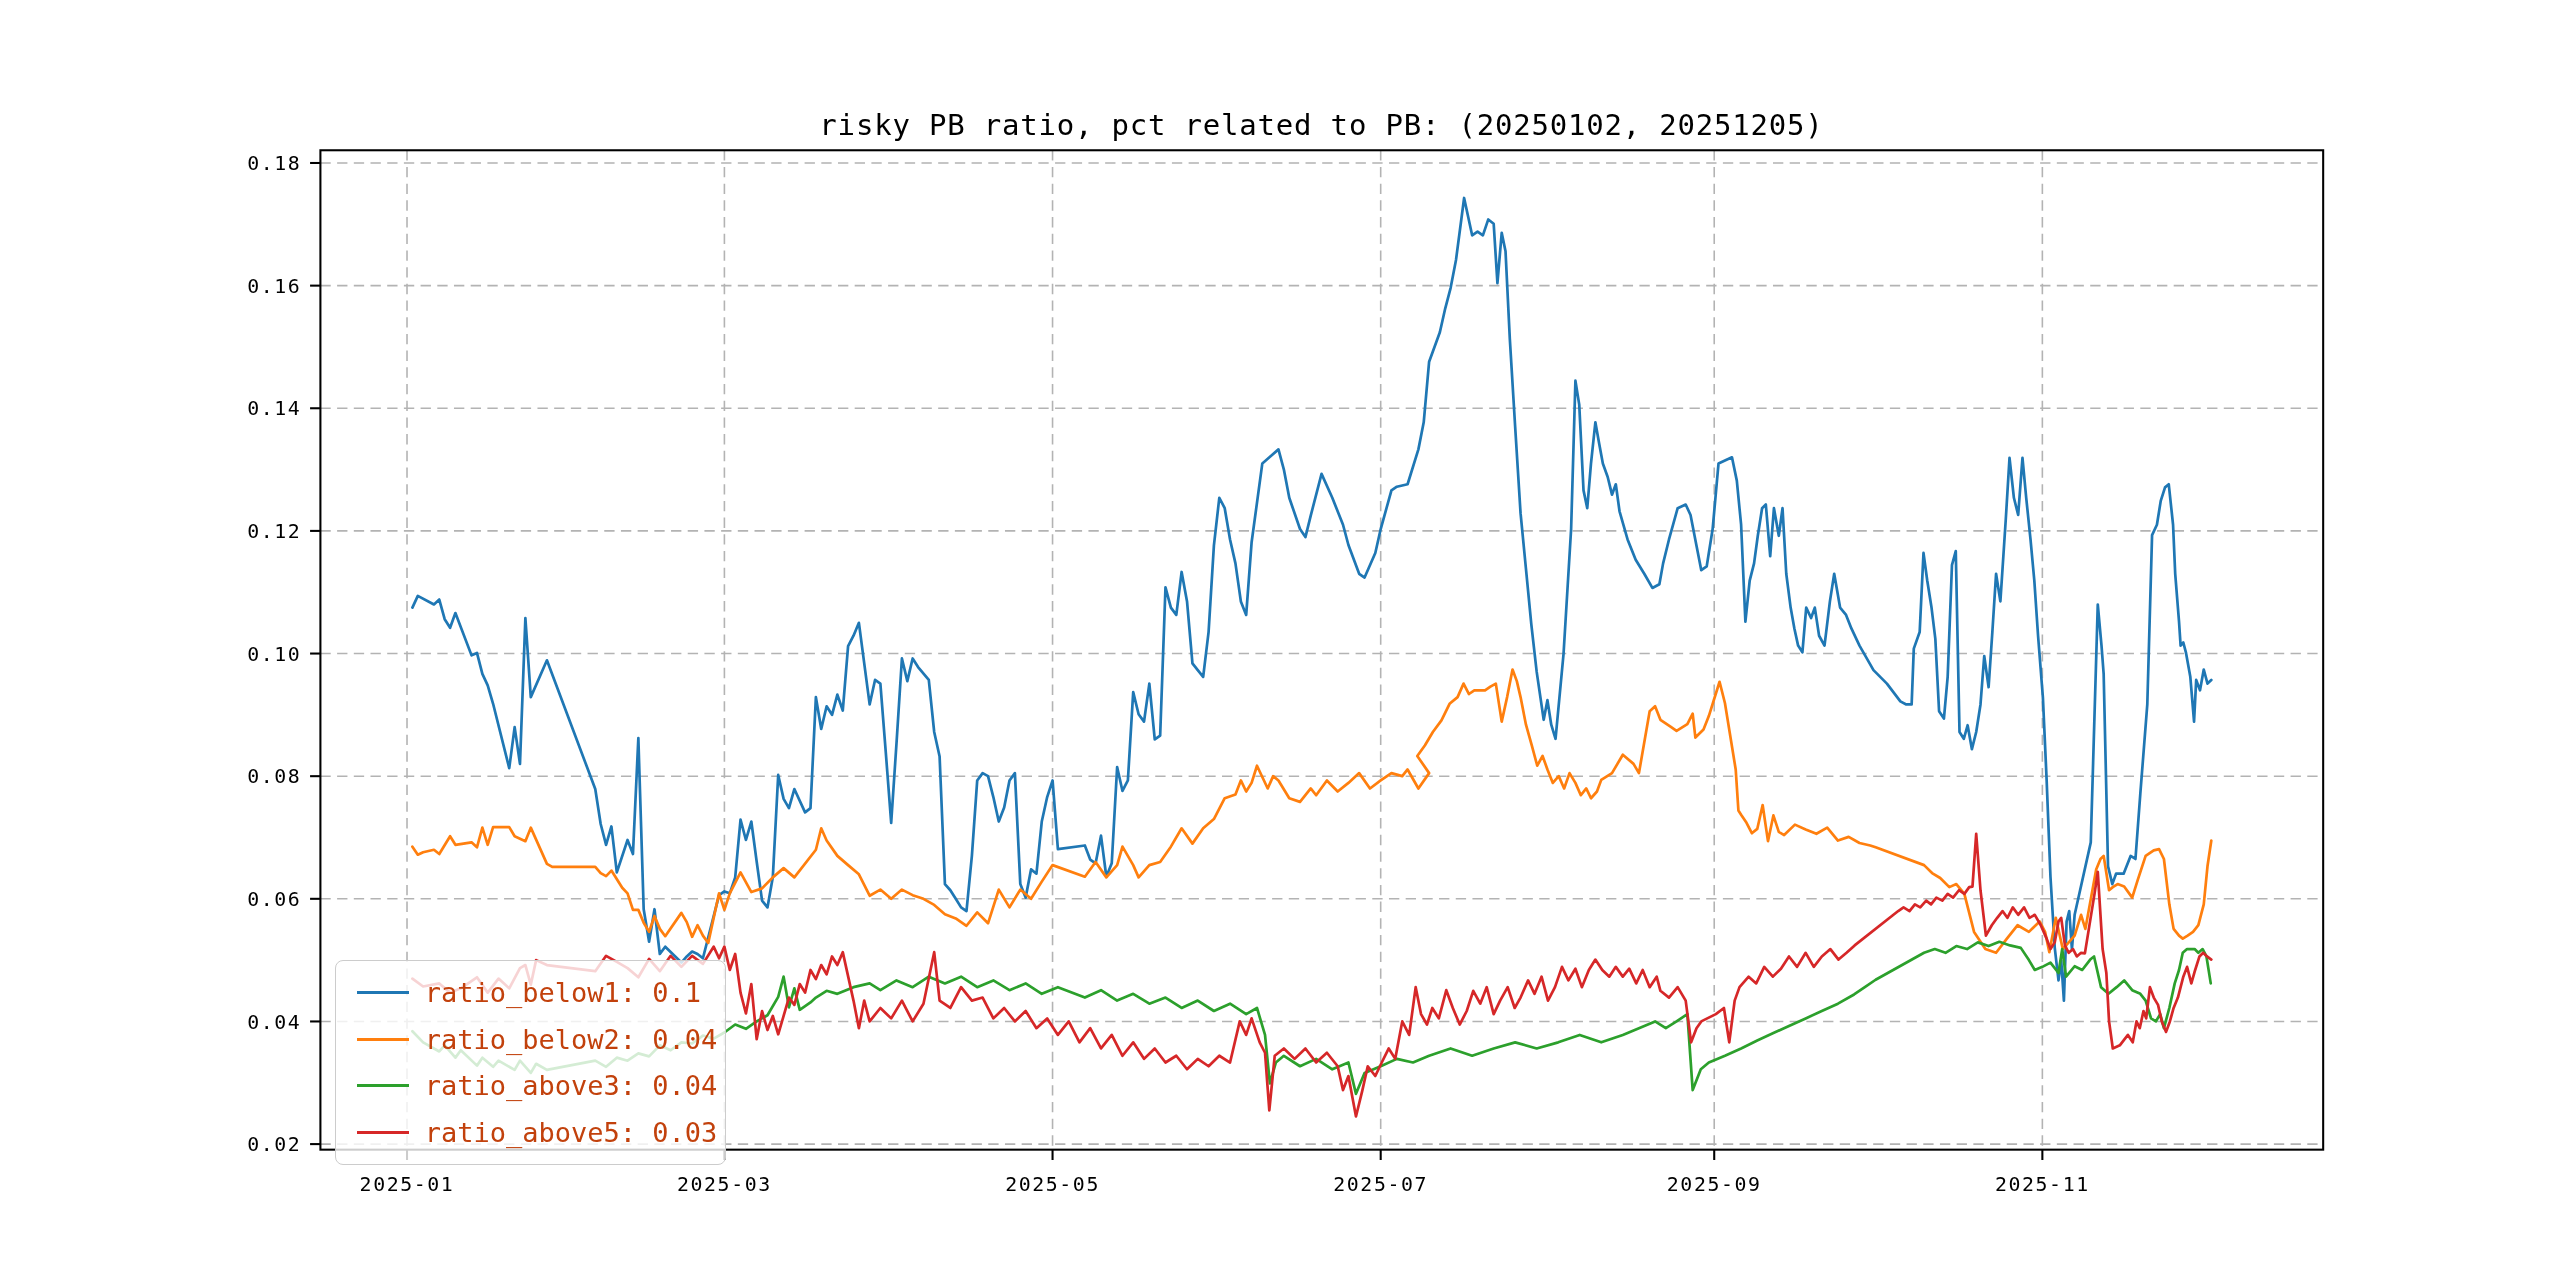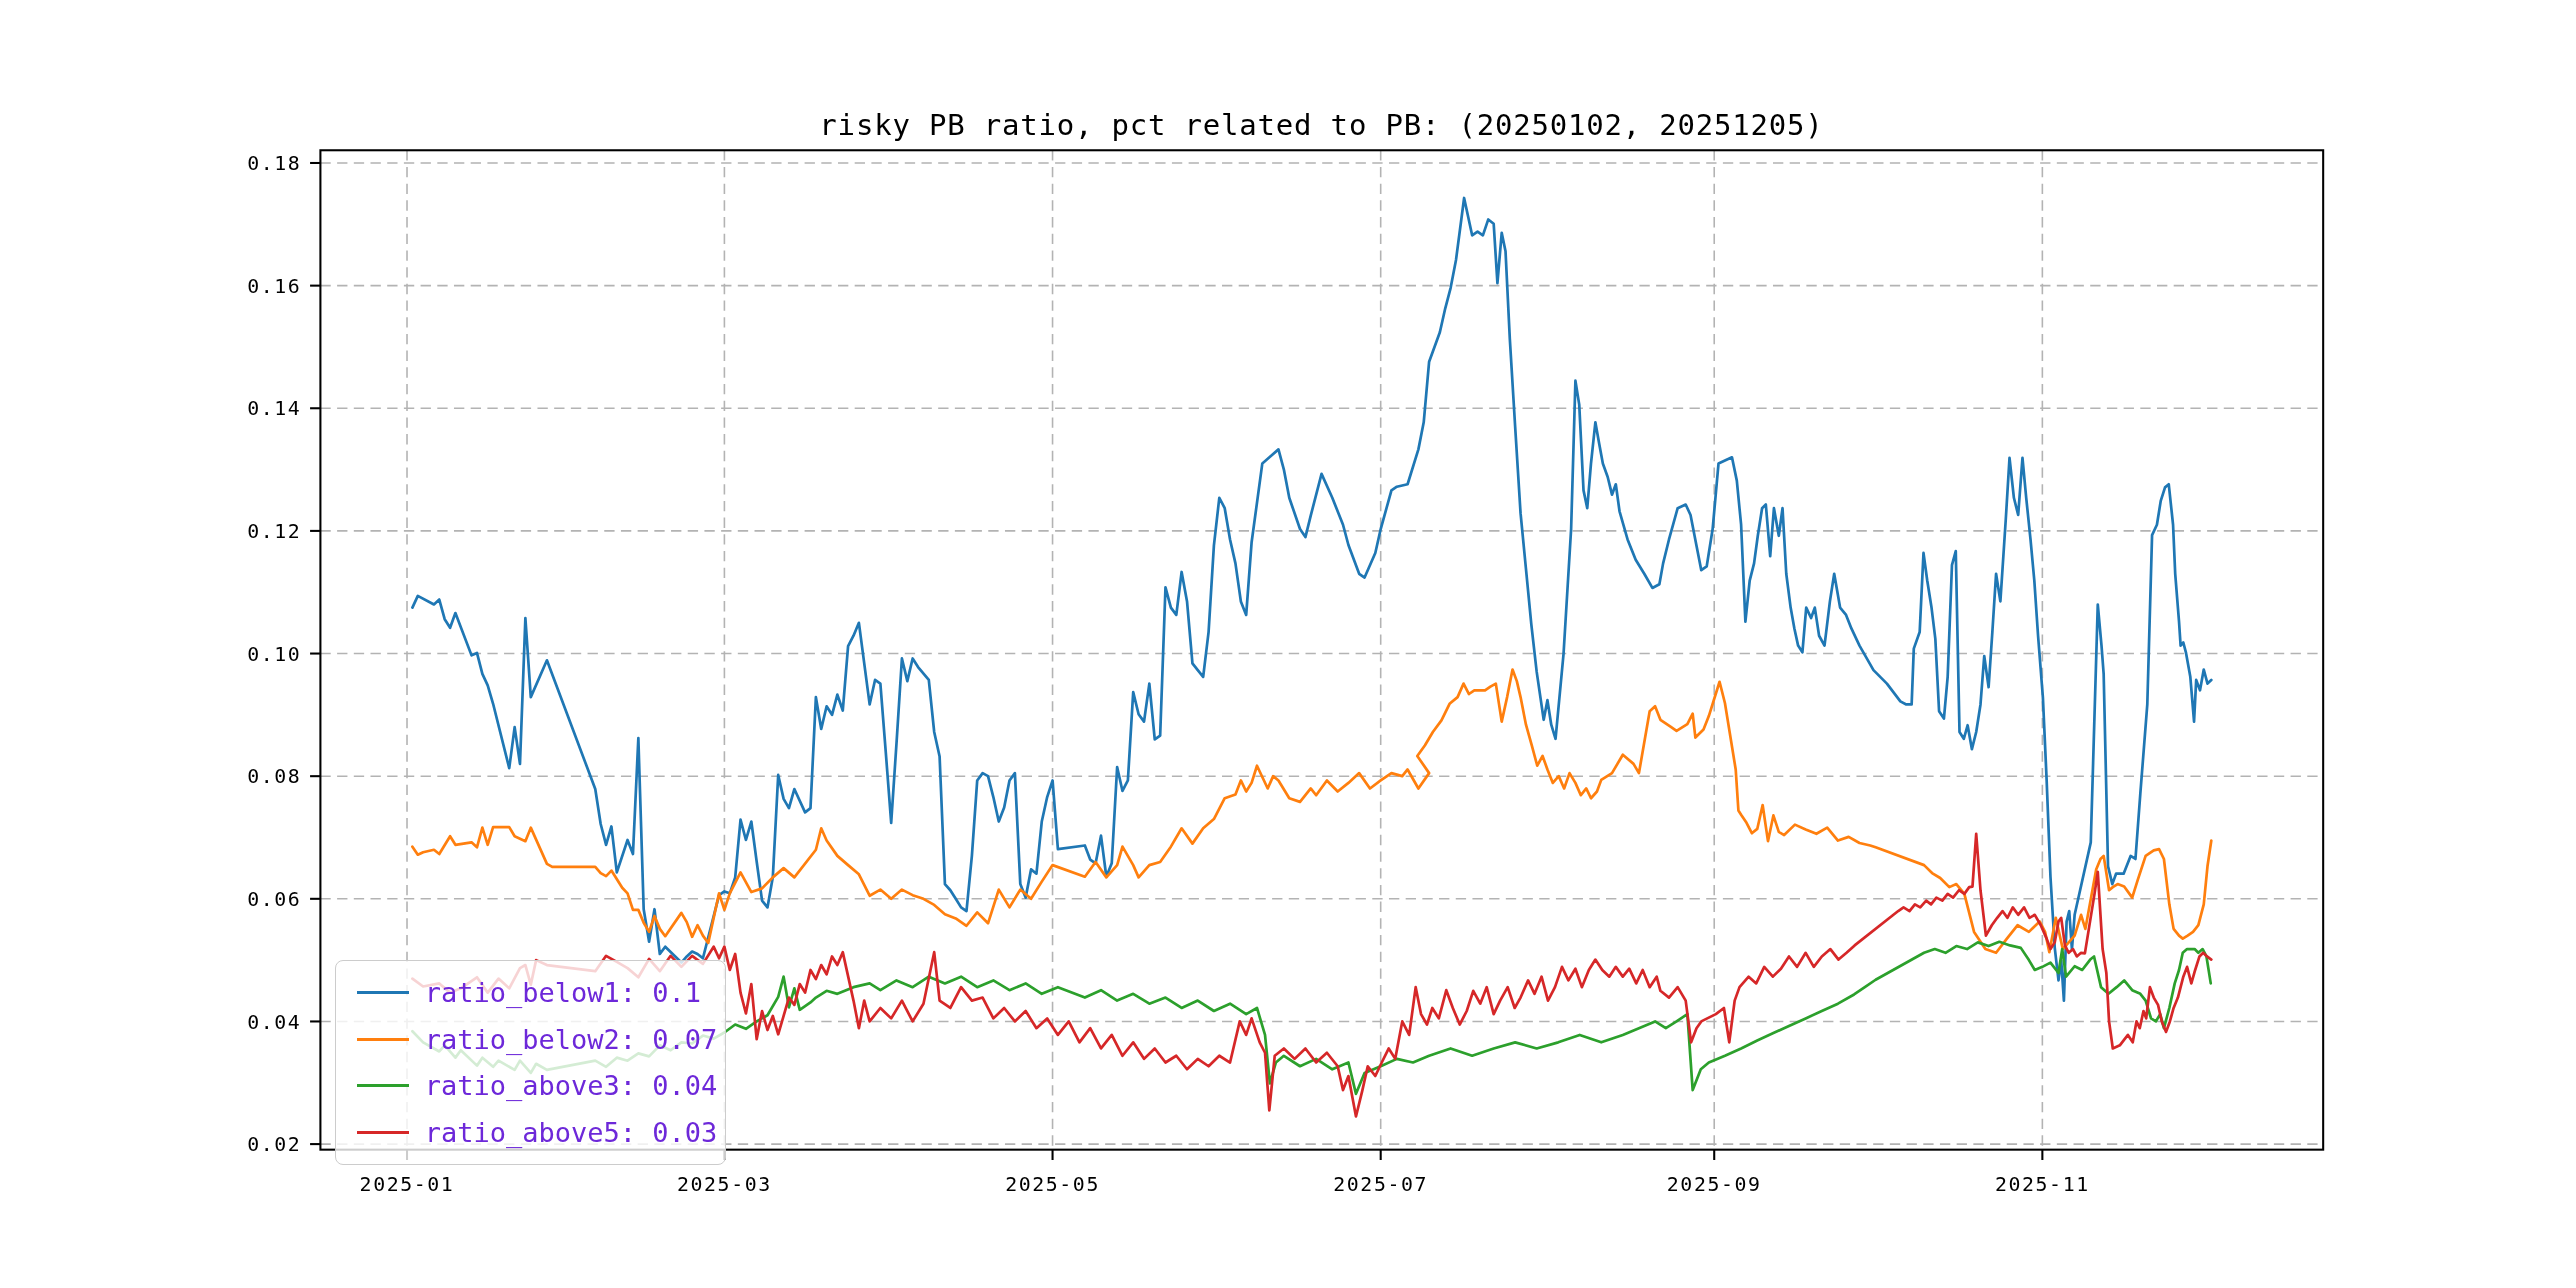--- a/index.html
+++ b/index.html
@@ -7,21 +7,21 @@
           font-family:"DejaVu Sans Mono","Liberation Mono",monospace;}
   #chart-svg{position:absolute;left:0;top:0;width:2576px;height:1288px;}
   #title{position:absolute;left:0;top:108px;width:2643px;text-align:center;
          font-size:29px;color:#000;letter-spacing:0.8px;white-space:pre;}
   #legend{position:absolute;left:335px;top:960px;width:391px;height:205px;
           box-sizing:border-box;border:1.6px solid #cccccc;border-radius:8px;
           background:rgba(255,255,255,0.8);display:flex;flex-direction:column;
           justify-content:space-around;padding:8px 0 8px 20.7px;}
   .legend-row{display:flex;align-items:center;gap:16px;}
   .legend-swatch{width:52px;height:3.2px;flex:0 0 52px;}
-  .legend-label{font-size:27px;color:#6d28d9;white-space:pre;}
+  .legend-label{font-size:27px;color:#c2410c;white-space:pre;}
 </style>
 </head>
 <body>
 
 <div id="figure">
   <svg id="chart-svg" viewBox="0 0 3240 1620">
       <g stroke="#b3b3b3" stroke-width="2" stroke-dasharray="13 8">
         <line x1="403" y1="1439" x2="2922" y2="1439"></line>
         <line x1="403" y1="1284.7499999999998" x2="2922" y2="1284.7499999999998"></line>
         <line x1="403" y1="1130.5" x2="2922" y2="1130.5"></line>
@@ -79,21 +79,21 @@
       </g>
     </svg>
   <div id="title">risky PB ratio, pct related to PB: (20250102, 20251205)</div>
   <div id="legend">
       <div class="legend-row">
         <div class="legend-swatch" style="background: rgb(31, 119, 180);"></div>
         <span class="legend-label">ratio_below1: 0.1</span>
       </div>
       <div class="legend-row">
         <div class="legend-swatch" style="background: rgb(255, 127, 14);"></div>
-        <span class="legend-label">ratio_below2: 0.07</span>
+        <span class="legend-label">ratio_below2: 0.04</span>
       </div>
       <div class="legend-row">
         <div class="legend-swatch" style="background: rgb(44, 160, 44);"></div>
         <span class="legend-label">ratio_above3: 0.04</span>
       </div>
       <div class="legend-row">
         <div class="legend-swatch" style="background: rgb(214, 39, 40);"></div>
         <span class="legend-label">ratio_above5: 0.03</span>
       </div>
     </div>

